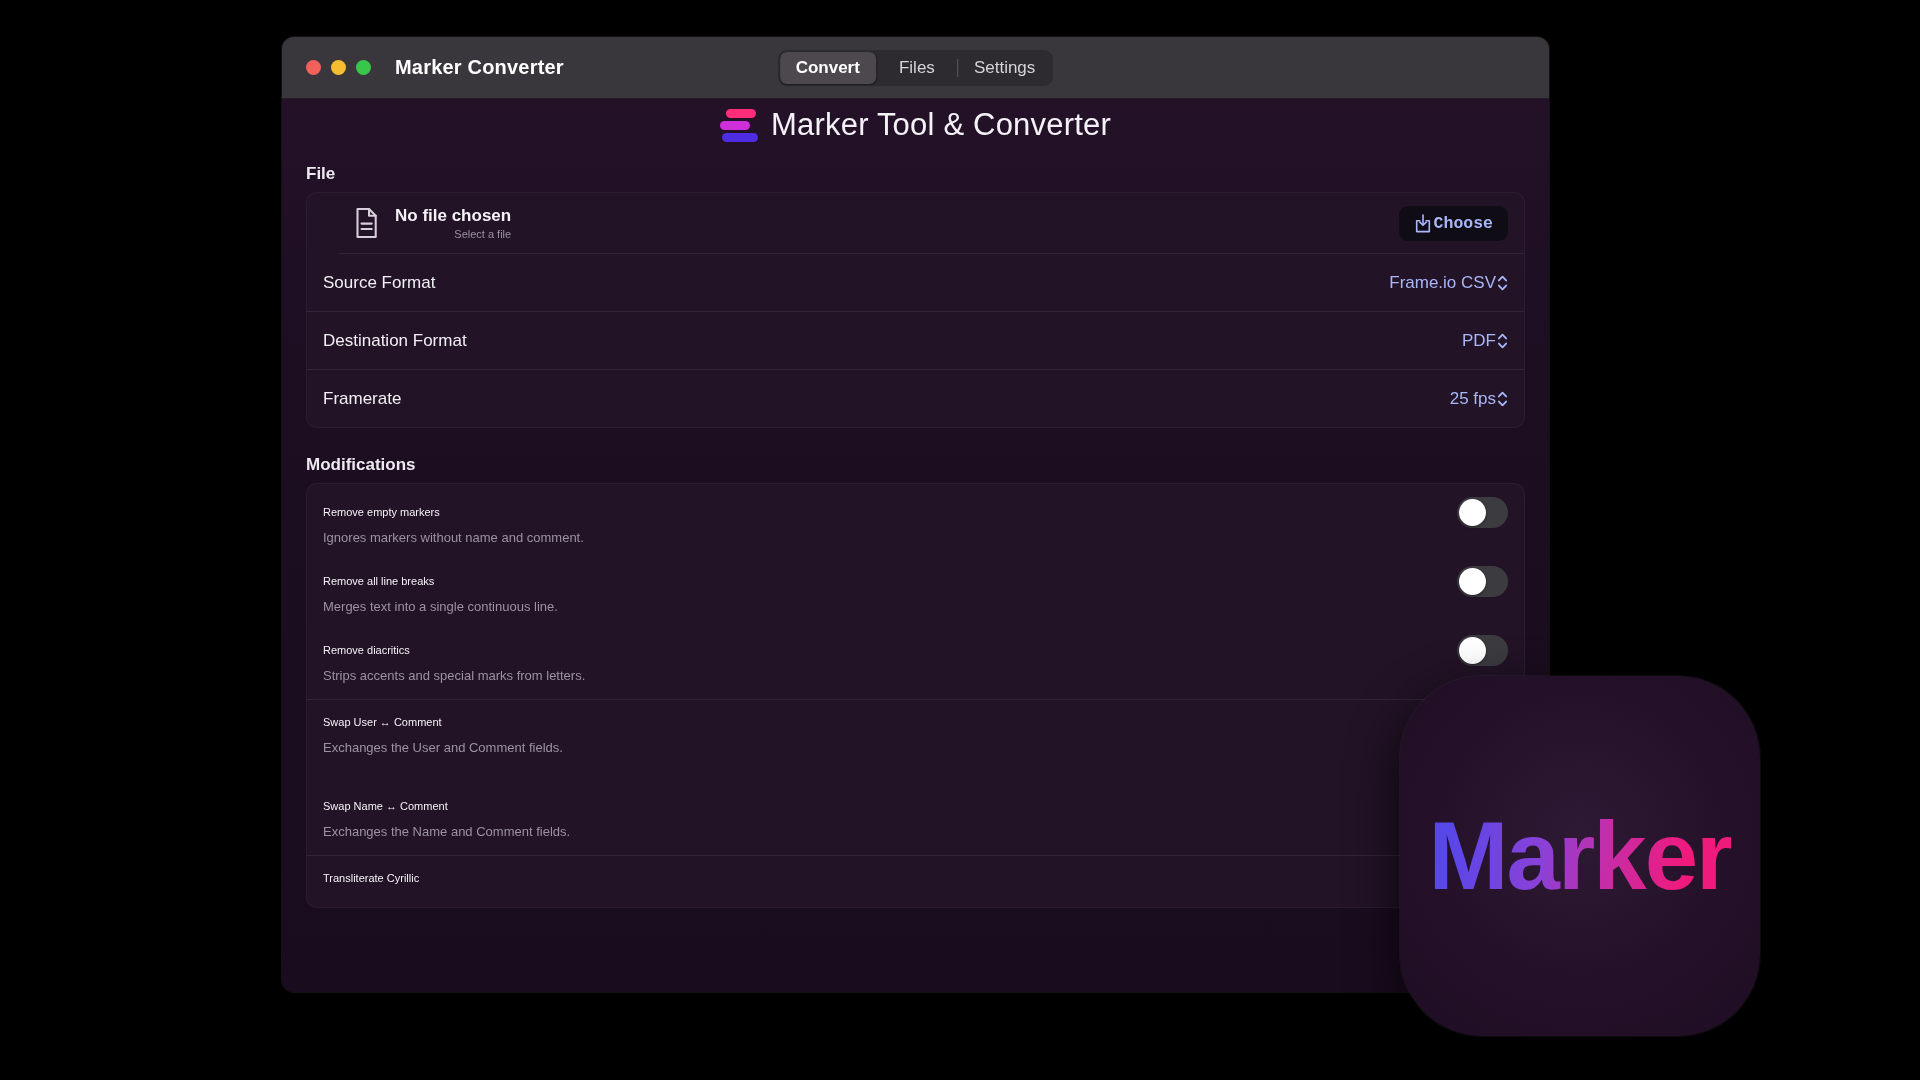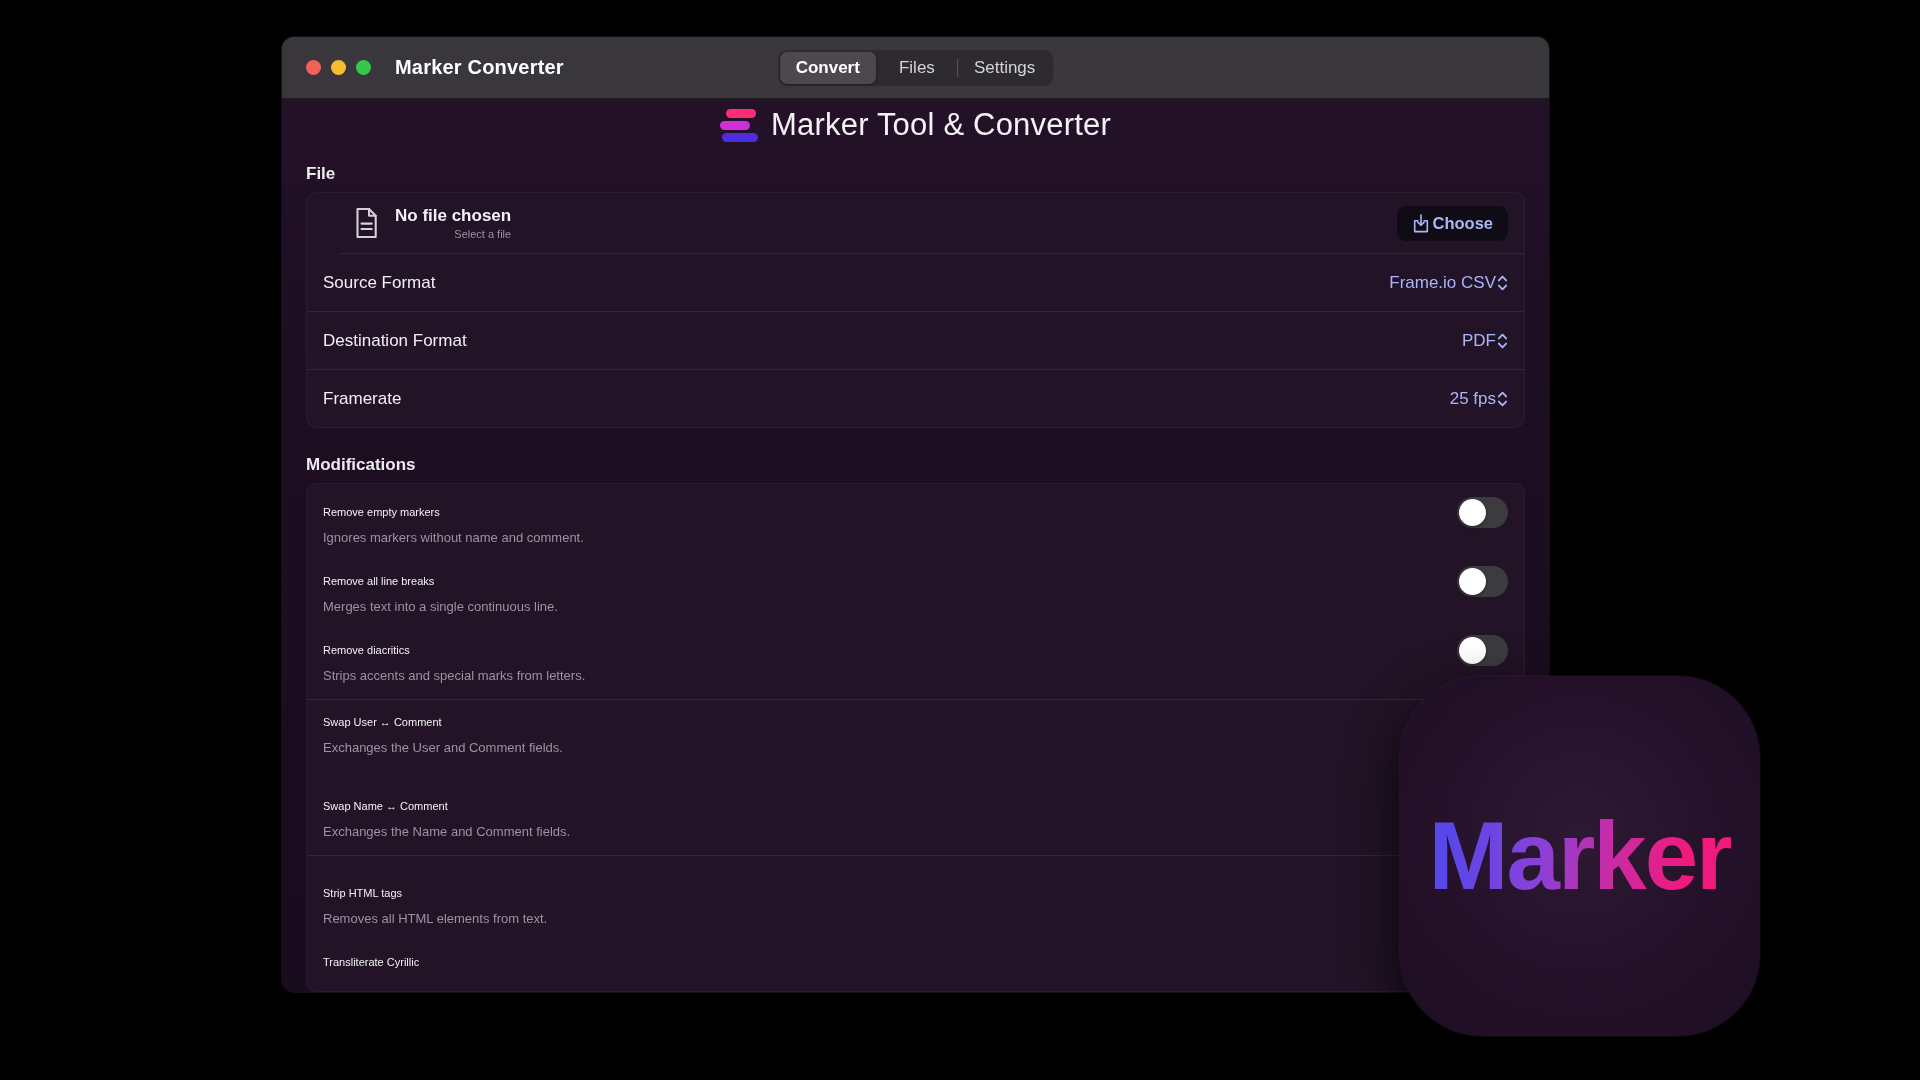--- a/index.html
+++ b/index.html
@@ -46,21 +46,21 @@
 
   .card { background:#221326; border:1px solid rgba(255,255,255,0.045); border-radius:11px; }
 
   
   .file-row { height:60px; display:flex; align-items:center; padding:0 16px; gap:14px; }
   .doc-icon { flex:0 0 auto; margin-left:28px; display:flex; }
   .file-texts { display:flex; flex-direction:column; gap:2px; }
   .file-title { font-size:17px; font-weight:600; color:#f4f2f6; }
   .file-sub { font-size:11px; color:#9c92a3;text-align:right; }
   .choose-btn { margin-left:auto; display:flex; align-items:center; gap:2px;
-                background:#0f0c15; border-radius:9px; padding:7px 15px; cursor:default; }
+                background:#0f0c15; border-radius:9px; padding:7px 15px; cursor:default;font-family:Liberation Mono, monospace; }
   .choose-btn span { font-size:16.5px; font-weight:600; color:#a9b6f8; }
 
   .sep { height:1px; background:rgba(255,255,255,0.08); }
   .sep.inset { margin-left:32px; }
 
   .fmt-row { height:57px; display:flex; align-items:center; padding:0 16px; }
   .fmt-label { font-size:17px; color:#f2f0f4; }
   .fmt-value { margin-left:auto; display:flex; align-items:center; gap:1px; color:#a9b6f8;
                font-size:17px; cursor:default; }
 
@@ -242,29 +242,20 @@
             <div class="mod-title">Swap Name ↔ Comment</div>
             <div class="mod-sub">Exchanges the Name and Comment fields.</div>
           </div>
           <div class="toggle">
               <div class="knob"></div>
             </div>
         </div>
 
         <div class="group-sep"></div>
 
-        <div class="mod-row first-in-group">
-          <div class="mod-texts">
-            <div class="mod-title">Strip HTML tags</div>
-            <div class="mod-sub">Removes all HTML elements from text.</div>
-          </div>
-          <div class="toggle">
-              <div class="knob"></div>
-            </div>
-        </div>
 
         <div class="mod-row">
           <div class="mod-texts">
             <div class="mod-title">Transliterate Cyrillic</div>
 
           </div>
           <div class="toggle">
               <div class="knob"></div>
             </div>
         </div>

